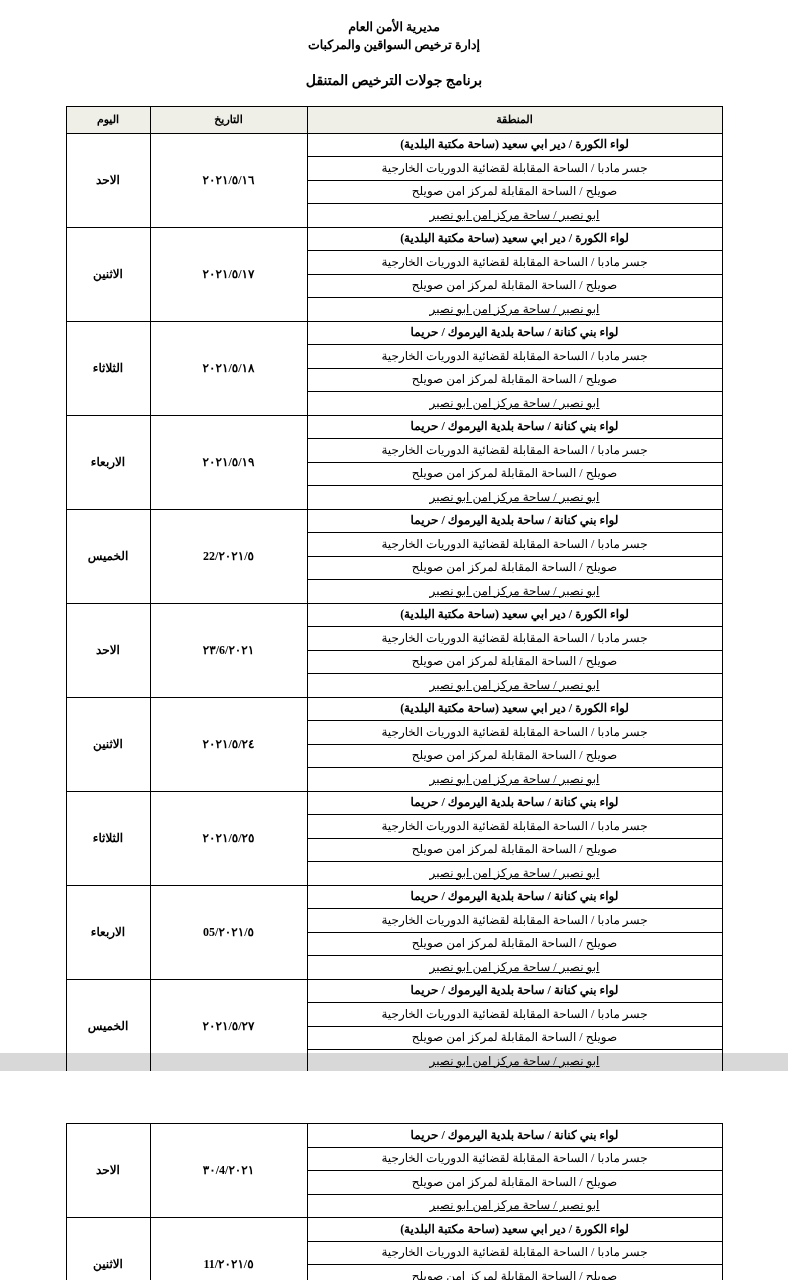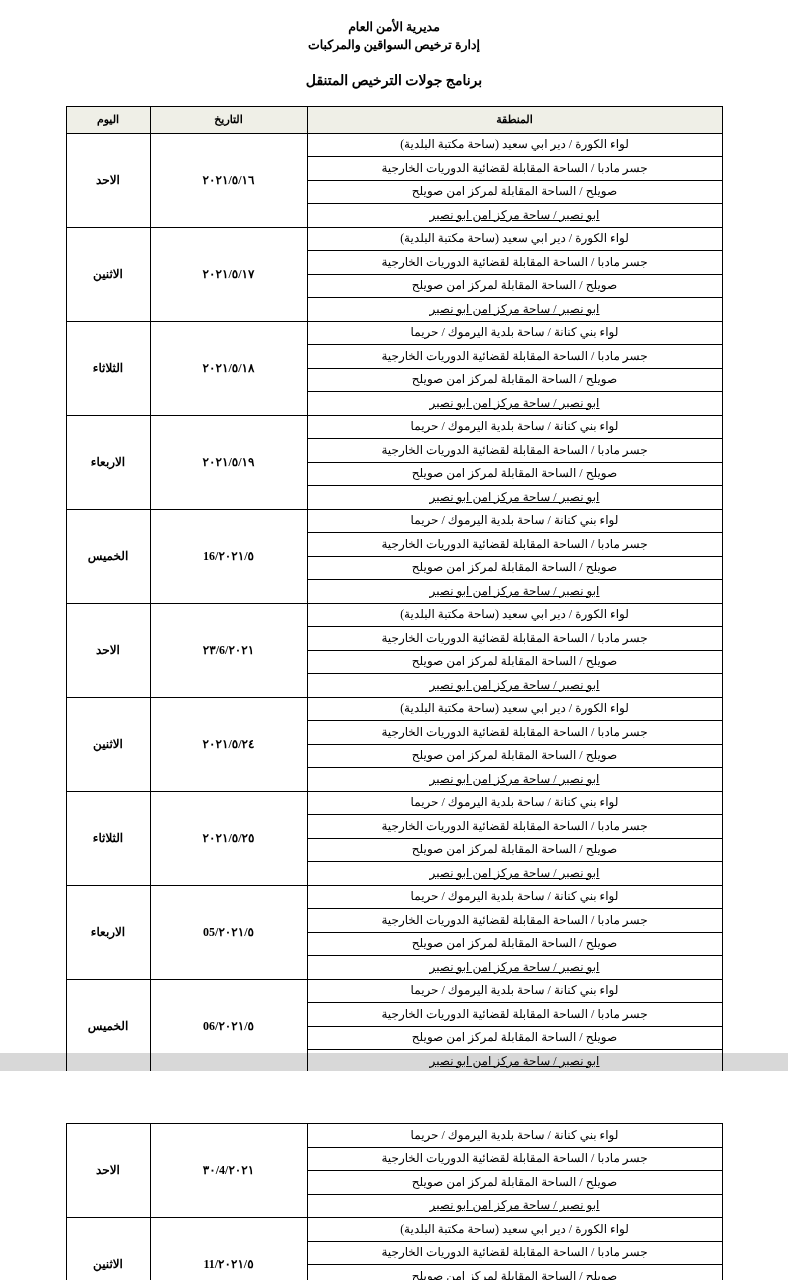--- a/index.html
+++ b/index.html
@@ -76,21 +76,21 @@
     margin-left: 36px;
   }
   td.area-cell {
     height: 20.5px;
     line-height: 19px;
     border-left: 1.2px solid #000;
     border-right: 1.2px solid #000;
     border-top: 0.9px solid #000;
     border-bottom: 0.9px solid #000;
   }
-  tr.group-start td.area-cell { border-top: 1.6px solid #000; }
+  tr.group-start td.area-cell { border-top: 1.6px solid #000; font-weight: bold; }
   tr.group-end td.area-cell { border-bottom: 1.6px solid #000; text-decoration: underline; }
   td.day-cell, td.date-cell {
     border-top: 1.6px solid #000;
     border-bottom: 1.6px solid #000;
   }
   .page-number {
     text-align: center;
     font-size: 12px;
     margin-top: 18px;
   }
@@ -171,21 +171,21 @@
           <td class="area-cell">جسر مادبا / الساحة المقابلة لقضائية الدوريات الخارجية</td>
         </tr>
         <tr>
           <td class="area-cell">صويلح / الساحة المقابلة لمركز امن صويلح</td>
         </tr>
         <tr class="group-end">
           <td class="area-cell">ابو نصير / ساحة مركز امن ابو نصير</td>
         </tr>
         <tr class="group-start">
           <td class="area-cell">لواء بني كنانة / ساحة بلدية اليرموك / حريما</td>
-          <td class="date-cell" rowspan="4">٢٠٢١/٥/16</td>
+          <td class="date-cell" rowspan="4">٢٠٢١/٥/22</td>
           <td class="day-cell" rowspan="4">الخميس</td>
         </tr>
         <tr>
           <td class="area-cell">جسر مادبا / الساحة المقابلة لقضائية الدوريات الخارجية</td>
         </tr>
         <tr>
           <td class="area-cell">صويلح / الساحة المقابلة لمركز امن صويلح</td>
         </tr>
         <tr class="group-end">
           <td class="area-cell">ابو نصير / ساحة مركز امن ابو نصير</td>
@@ -241,21 +241,21 @@
           <td class="area-cell">جسر مادبا / الساحة المقابلة لقضائية الدوريات الخارجية</td>
         </tr>
         <tr>
           <td class="area-cell">صويلح / الساحة المقابلة لمركز امن صويلح</td>
         </tr>
         <tr class="group-end">
           <td class="area-cell">ابو نصير / ساحة مركز امن ابو نصير</td>
         </tr>
         <tr class="group-start">
           <td class="area-cell">لواء بني كنانة / ساحة بلدية اليرموك / حريما</td>
-          <td class="date-cell" rowspan="4">٢٠٢١/٥/06</td>
+          <td class="date-cell" rowspan="4">٢٠٢١/٥/٢٧</td>
           <td class="day-cell" rowspan="4">الخميس</td>
         </tr>
         <tr>
           <td class="area-cell">جسر مادبا / الساحة المقابلة لقضائية الدوريات الخارجية</td>
         </tr>
         <tr>
           <td class="area-cell">صويلح / الساحة المقابلة لمركز امن صويلح</td>
         </tr>
         <tr class="group-end">
           <td class="area-cell">ابو نصير / ساحة مركز امن ابو نصير</td>

